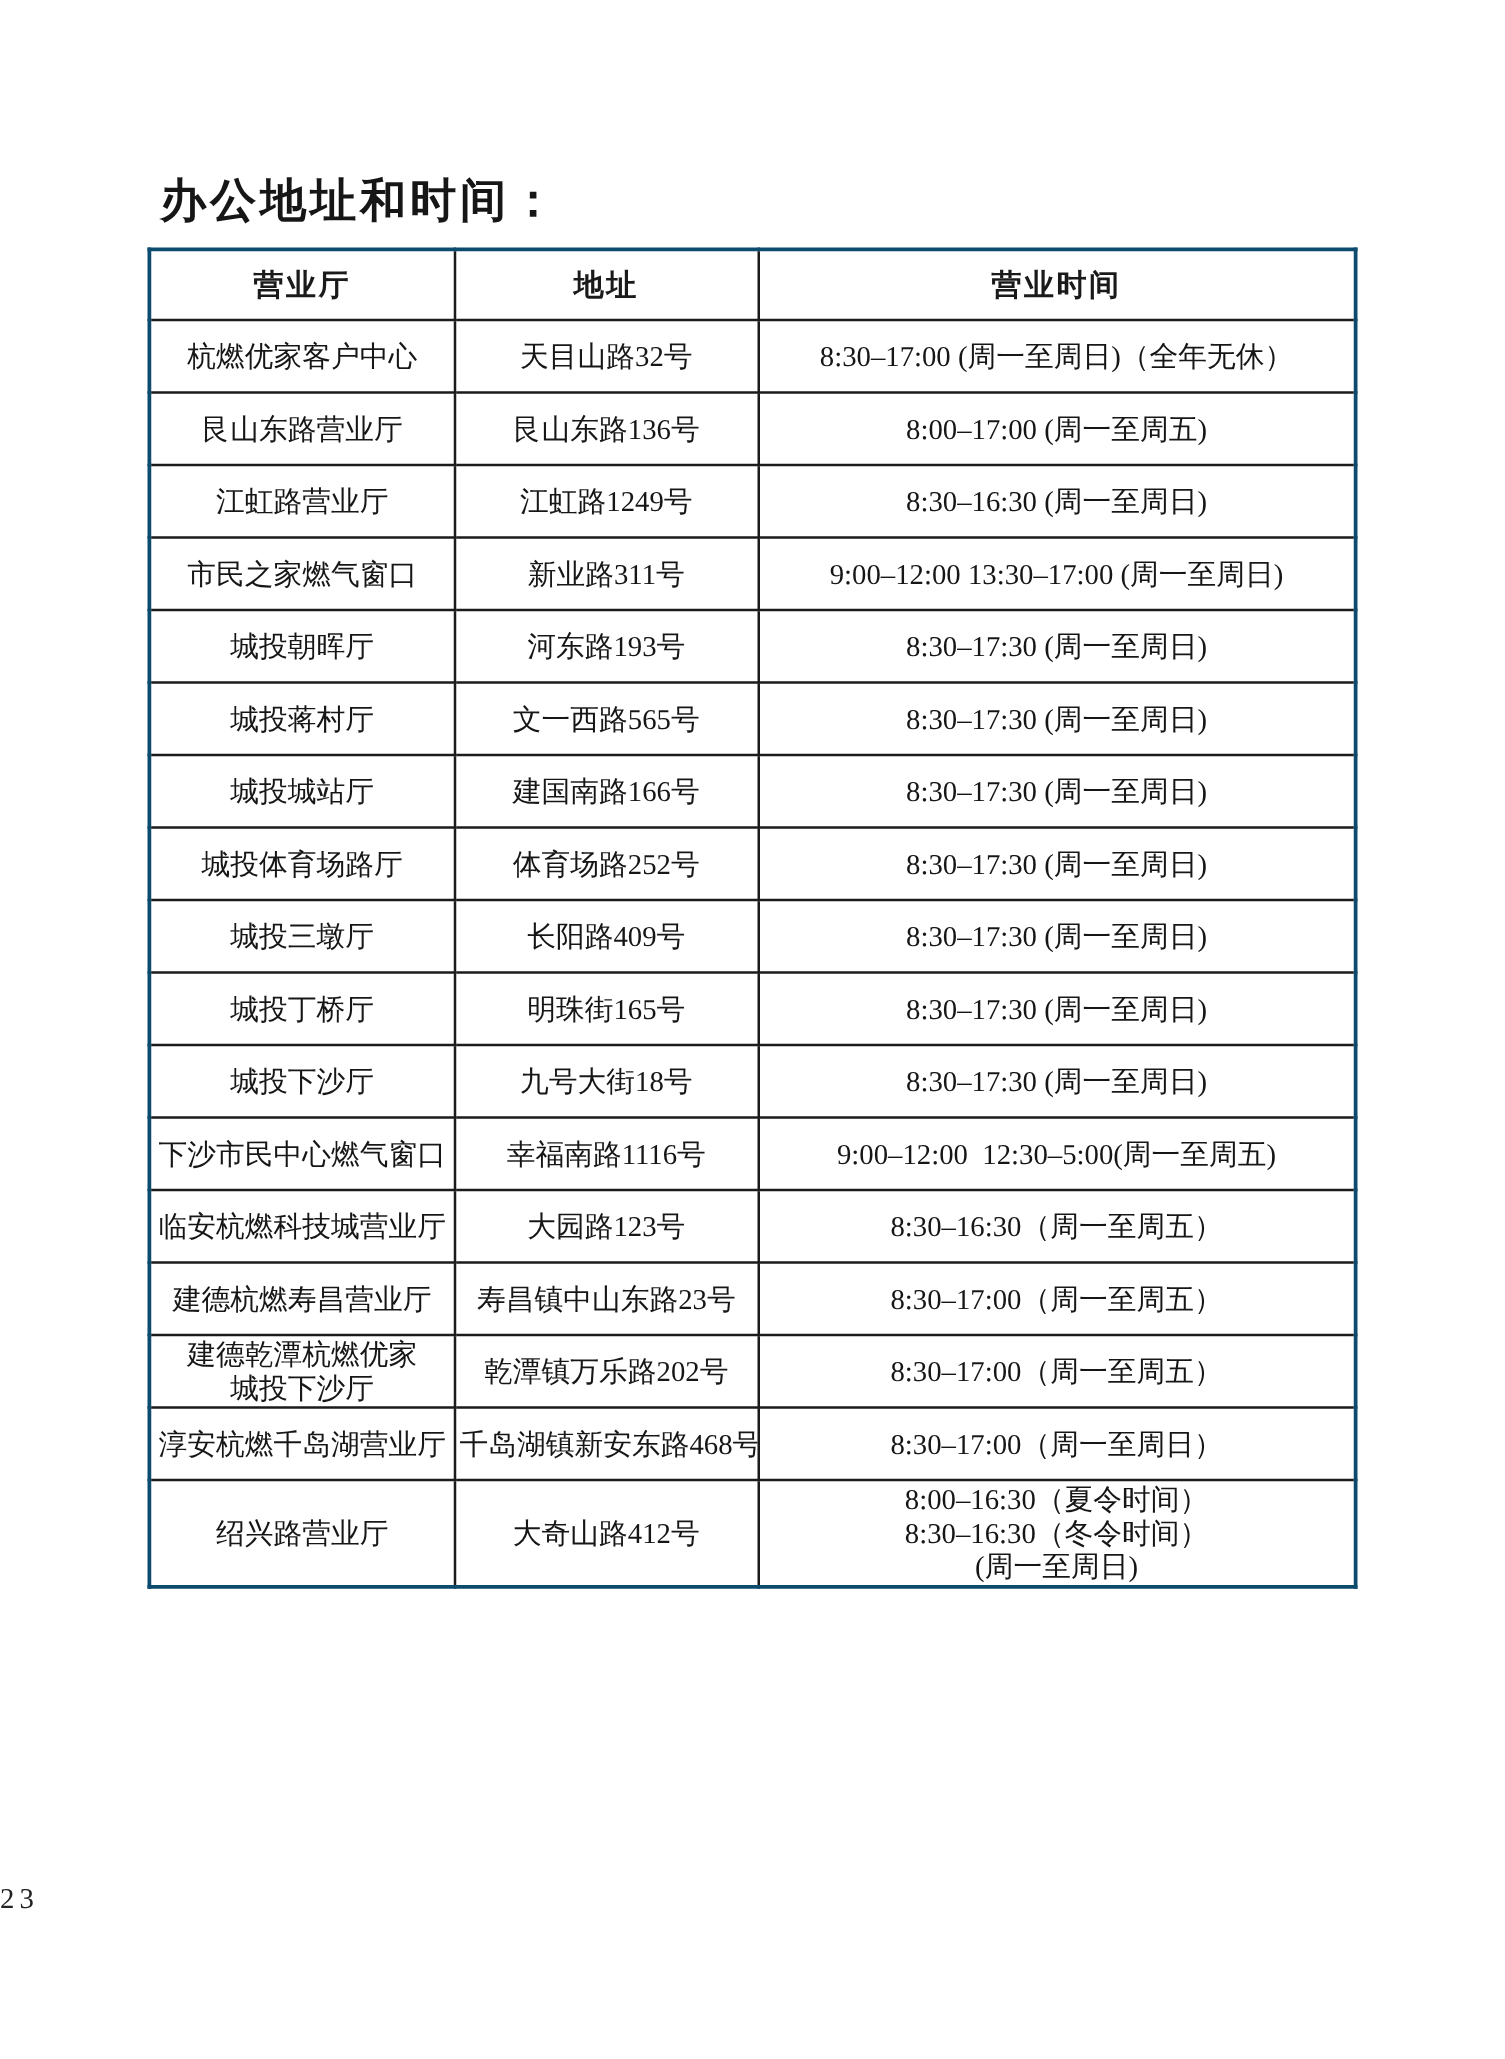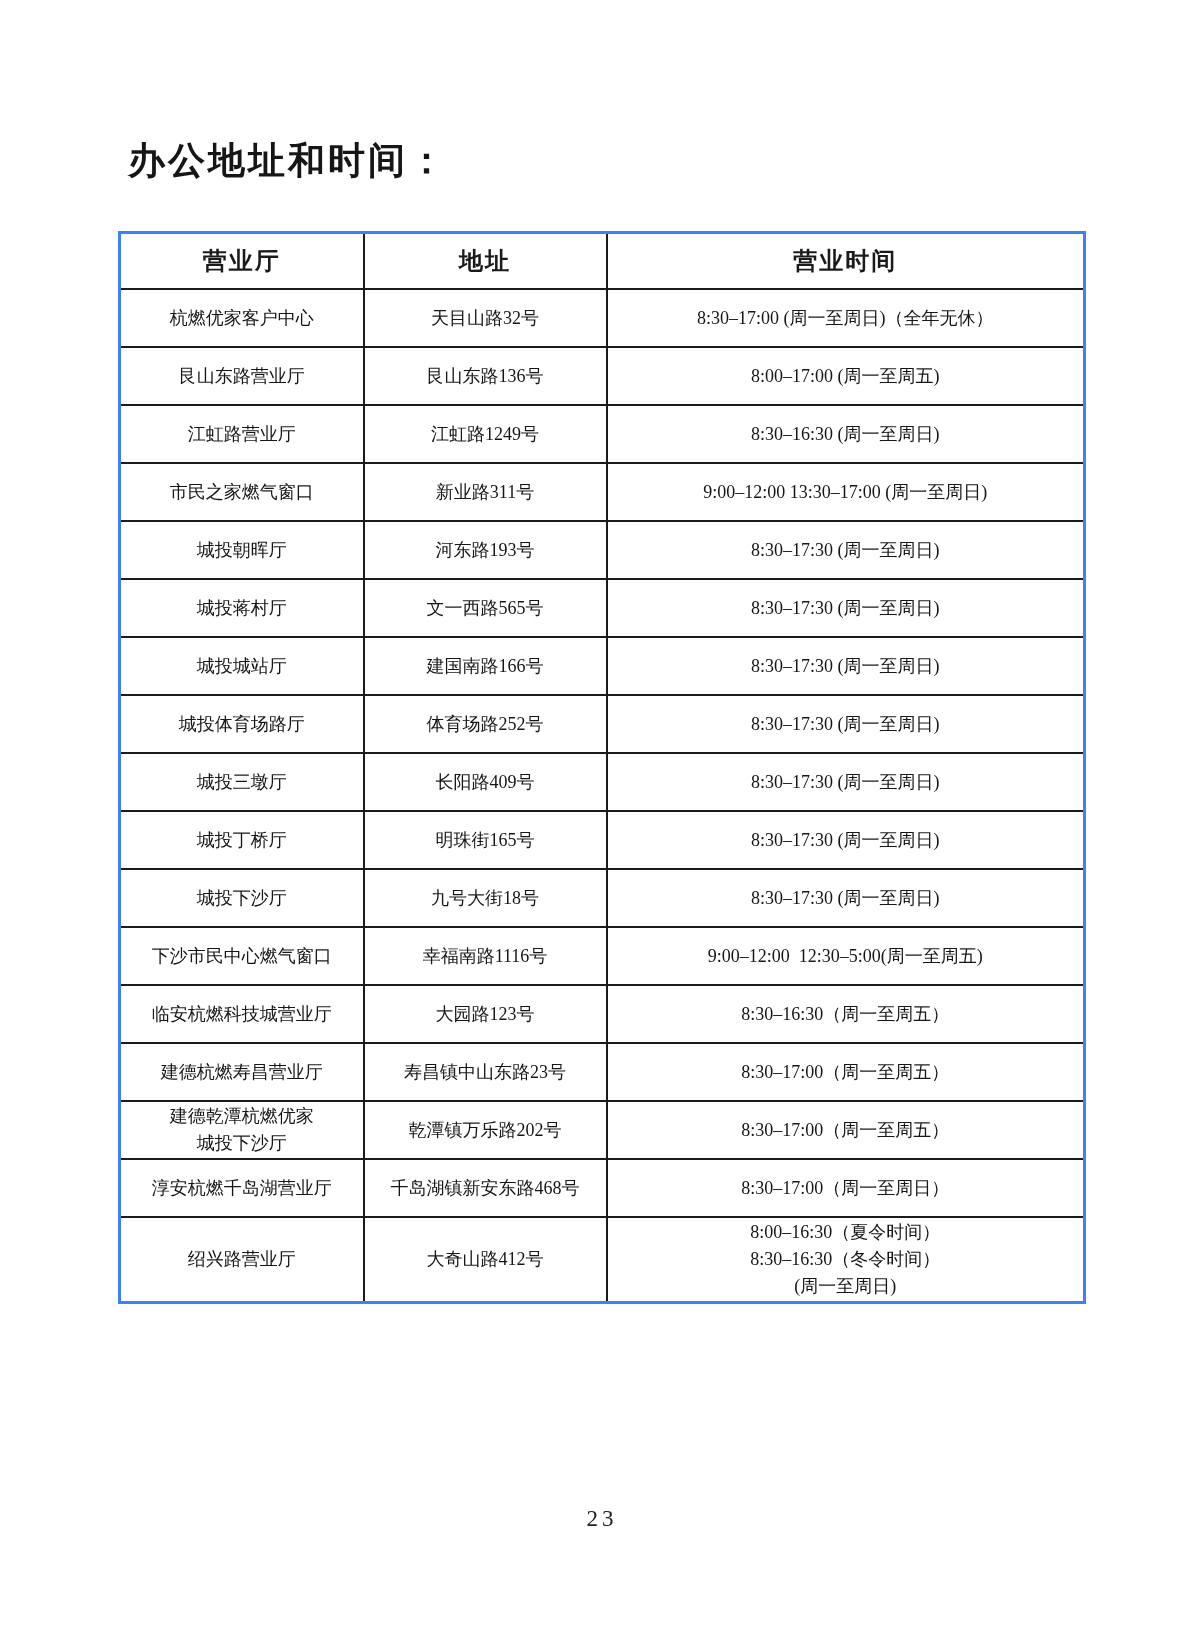--- a/index.html
+++ b/index.html
@@ -22,58 +22,58 @@
     font-family: "Liberation Sans", "DejaVu Sans", sans-serif;
     font-weight: bold;
     font-size: 37px;
     letter-spacing: 3px;
     color: #161616;
     white-space: nowrap;
   }
   table.office-table {
     position: absolute;
     left: 118px;
-    top: 231px;
+    top: 198px;
     width: 965px;
     border-collapse: collapse;
     table-layout: fixed;
-    border: 3px solid #3b82f6;
+    border: 3px solid #0c4a6e;
   }
   .office-table th, .office-table td {
     border: 2px solid #1b1b1b;
     text-align: center;
     vertical-align: middle;
     padding: 1px 3px;
     overflow: hidden;
   }
   .office-table th {
     height: 52px;
     font-family: "Liberation Sans", "DejaVu Sans", sans-serif;
     font-weight: bold;
     font-size: 24px;
     letter-spacing: 2px;
     color: #1a1a1a;
   }
   .office-table td {
     height: 54px;
-    font-size: 18px;
+    font-size: 23px;
     line-height: 27px;
     font-weight: normal;
     color: #161616;
     white-space: nowrap;
   }
   .office-table td .line {
     white-space: nowrap;
   }
   .page-number {
     position: absolute;
     left: 0;
     right: 0;
     top: 1506px;
-    text-align: center;
+    text-align: left;
     font-size: 23px;
     letter-spacing: 4px;
     color: #222222;
   }
 </style>
 </head>
 <body>
 
 <div class="doc-title">办公地址和时间：</div>
 

